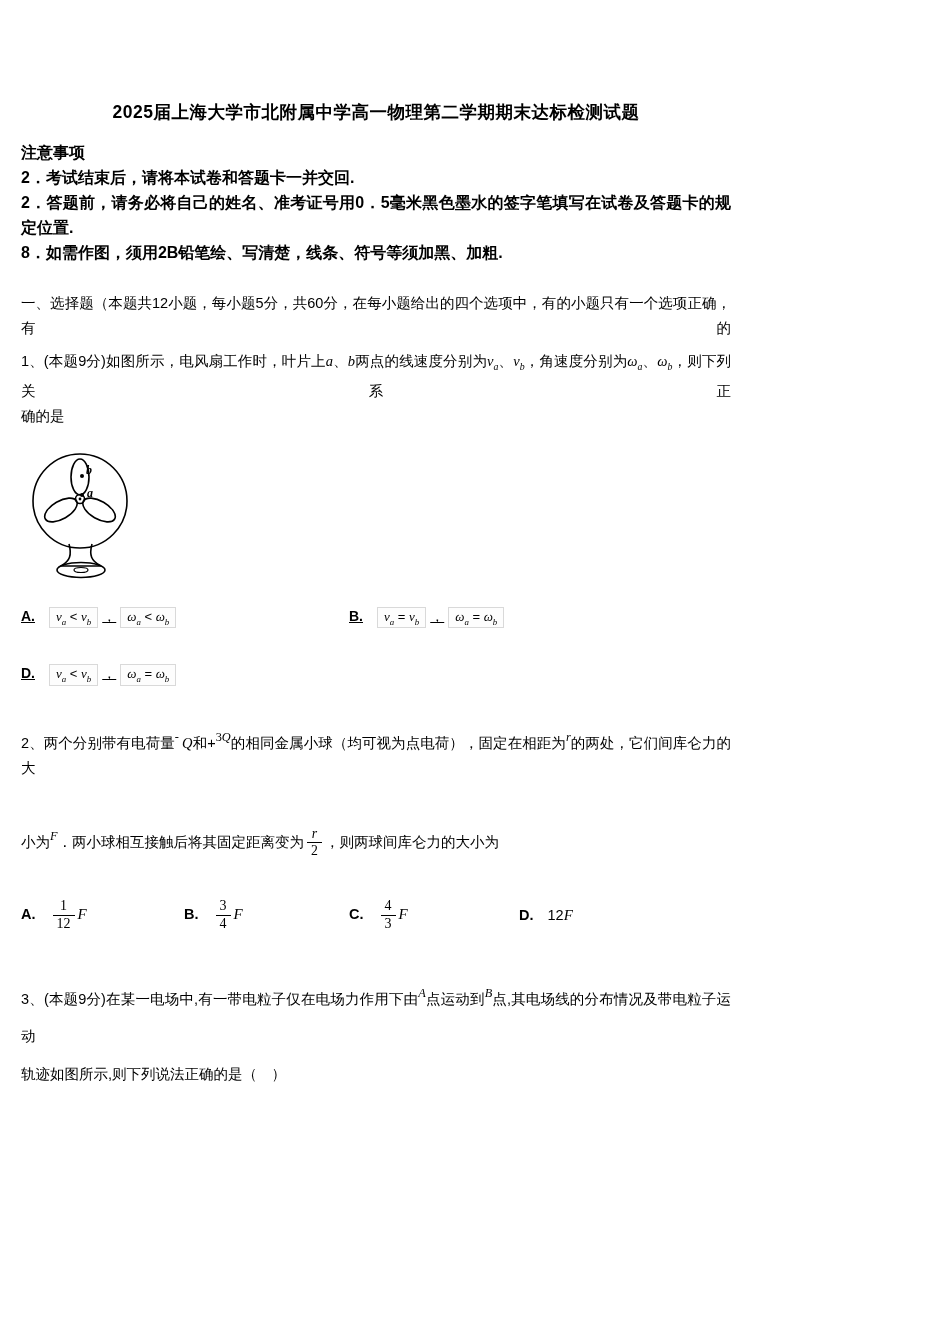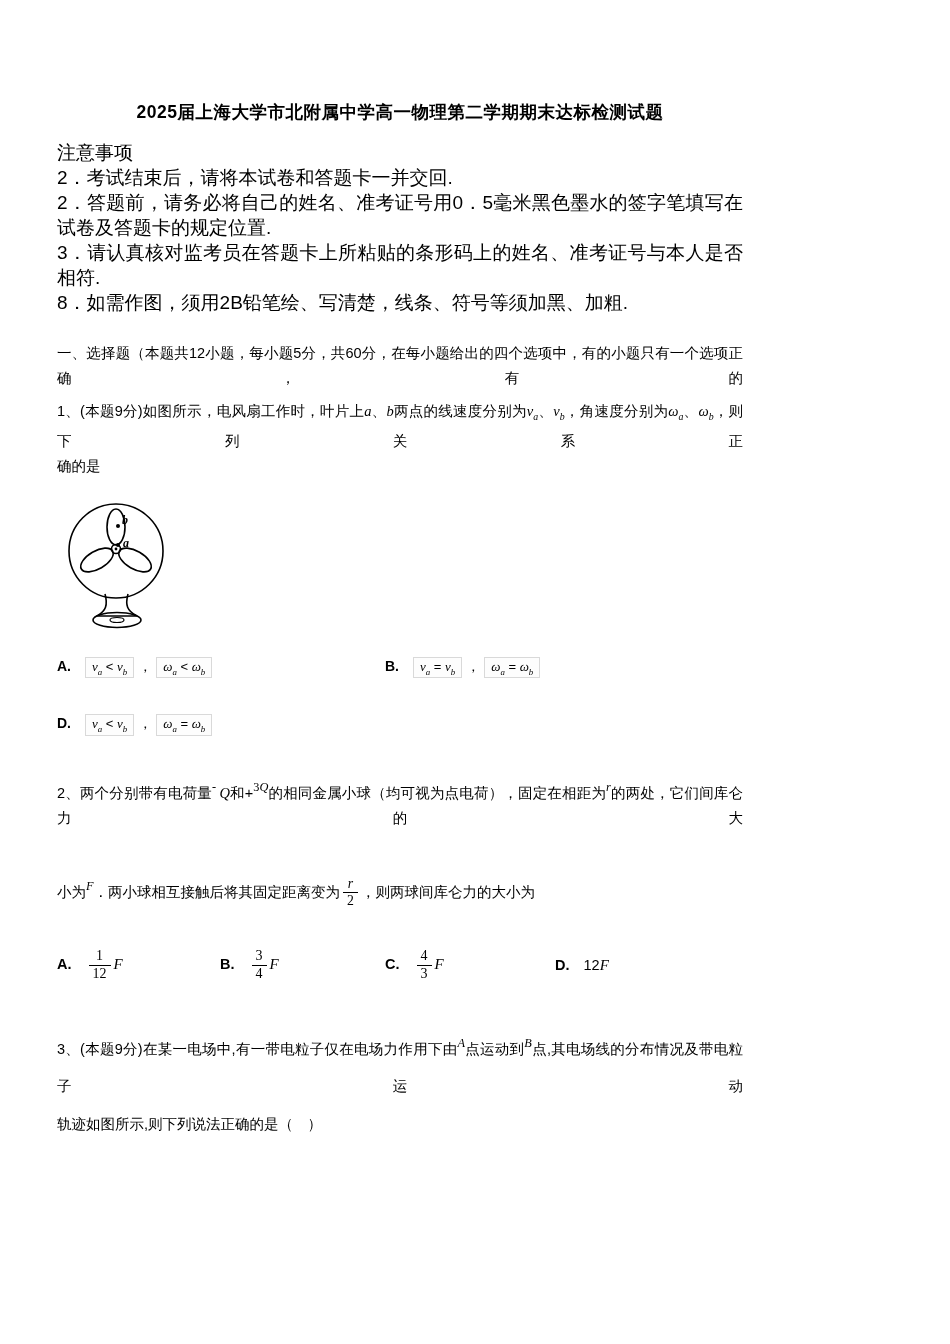--- a/index.html
+++ b/index.html
@@ -1,28 +1,28 @@
 <!DOCTYPE html>
 <html><head>
 <meta charset="utf-8">
 <style>
   *{box-sizing:border-box;margin:0;padding:0;}
   html,body{background:#ffffff;}
   body{
     width:950px;height:1344px;overflow:hidden;
     font-family:"Liberation Sans",sans-serif;color:#000;
   }
-  .page{padding:100px 45px 0 45px;width:776px;margin-left:12px;}
+  .page{padding:100px 45px 0 21px;width:776px;}
 
   .title{
     font-size:17.5px;font-weight:bold;text-align:center;
     margin-bottom:16px;letter-spacing:0.5px;
   }
 
-  .notice{font-size:19px;line-height:25px;}
+  .notice{font-size:16px;line-height:25px;font-weight:bold;}
   .notice-item{text-align:justify;}
 
   .section-head{margin-top:26px;font-size:14.5px;line-height:25px;}
   .jline{text-align:justify;text-align-last:justify;}
 
   .qtext{margin-top:8px;font-size:14.5px;line-height:25px;}
 
   
   i.m{font-family:"Liberation Serif",serif;font-style:italic;}
   sub{font-family:"Liberation Serif",serif;font-style:italic;font-size:0.68em;}
@@ -32,21 +32,21 @@
     font-family:"Liberation Serif",serif;line-height:1.2;font-size:0.95em;
     margin:0 3px;
   }
   .frac .fn{display:block;border-bottom:1px solid #000;padding:0 4px;}
   .frac .fd{display:block;padding:0 4px;}
 
   .fan{margin:16px 0 0 2px;height:138px;}
 
   .q1opts{
     margin-top:24px;display:grid;grid-template-columns:328px 1fr;
-    row-gap:36px;font-size:14px;align-items:center;
+    row-gap:36px;font-size:14px;align-items:center;text-decoration:underline;
   }
   .opt{white-space:nowrap;}
   .olab{font-weight:bold;margin-right:14px;}
   .eqbox{
     display:inline-block;border:1px solid #d9d9d9;background:#fdfdfd;
     padding:1px 6px;font-size:13px;
   }
   .ocomma{margin:0 4px;}
 
   .q2{margin-top:40px;font-size:14.5px;line-height:25px;}
@@ -67,21 +67,20 @@
 <body>
 
 <div class="page">
 
   <h1 class="title">2025届上海大学市北附属中学高一物理第二学期期末达标检测试题</h1>
 
   <div class="notice">
     <div class="notice-head">注意事项</div>
     <div class="notice-item">2．考试结束后，请将本试卷和答题卡一并交回.</div>
     <div class="notice-item">2．答题前，请务必将自己的姓名、准考证号用0．5毫米黑色墨水的签字笔填写在试卷及答题卡的规定位置.</div>
-    <div class="notice-item">3．请认真核对监考员在答题卡上所粘贴的条形码上的姓名、准考证号与本人是否相符.</div>
     <div class="notice-item">8．如需作图，须用2B铅笔绘、写清楚，线条、符号等须加黑、加粗.</div>
   </div>
 
   <div class="section-head">
     <div class="jline">一、选择题（本题共12小题，每小题5分，共60分，在每小题给出的四个选项中，有的小题只有一个选项正确，有的</div>
   </div>
 
   <div class="qtext">
     <div class="jline">1、(本题9分)如图所示，电风扇工作时，叶片上<i class="m">a</i>、<i class="m">b</i>两点的线速度分别为<i class="m">v</i><sub>a</sub>、<i class="m">v</i><sub>b</sub>，角速度分别为<i class="m">ω</i><sub>a</sub>、<i class="m">ω</i><sub>b</sub>，则下列关系正</div>
     <div>确的是</div>

